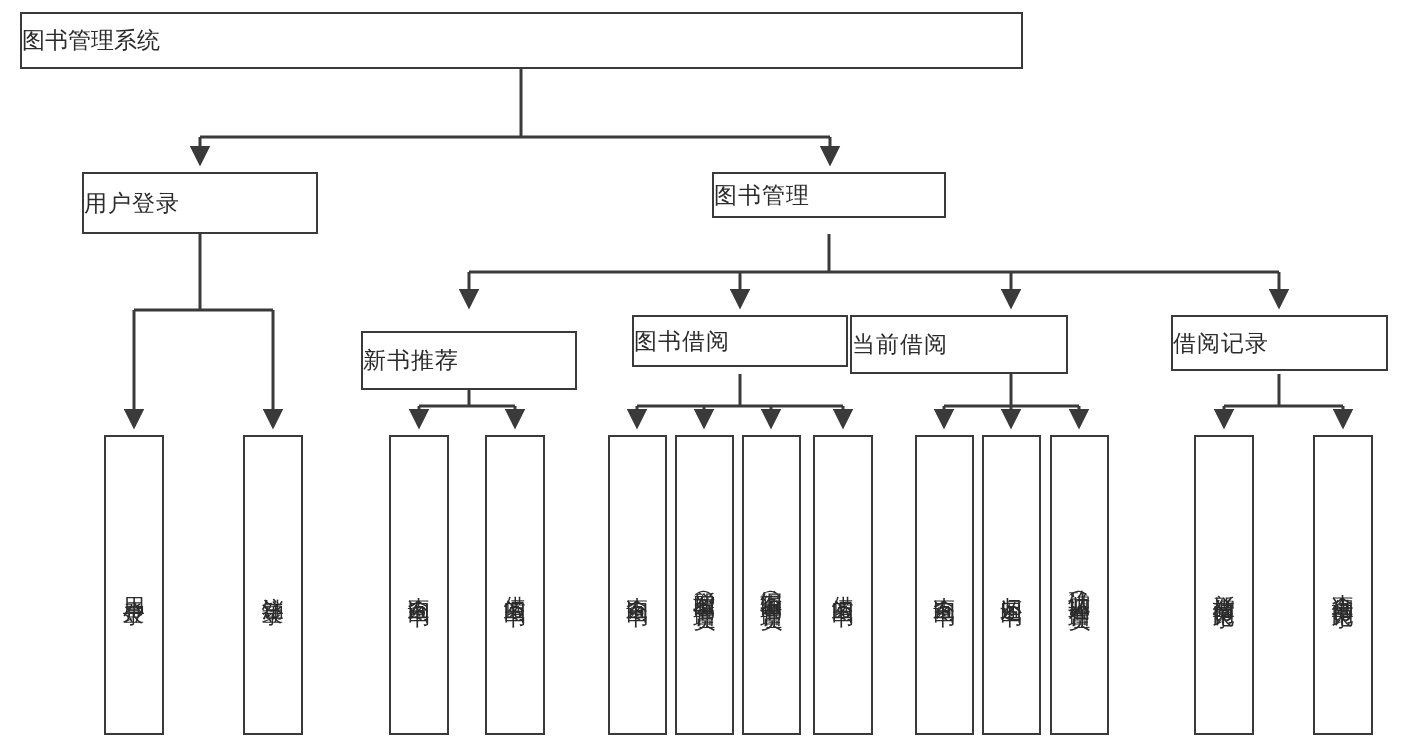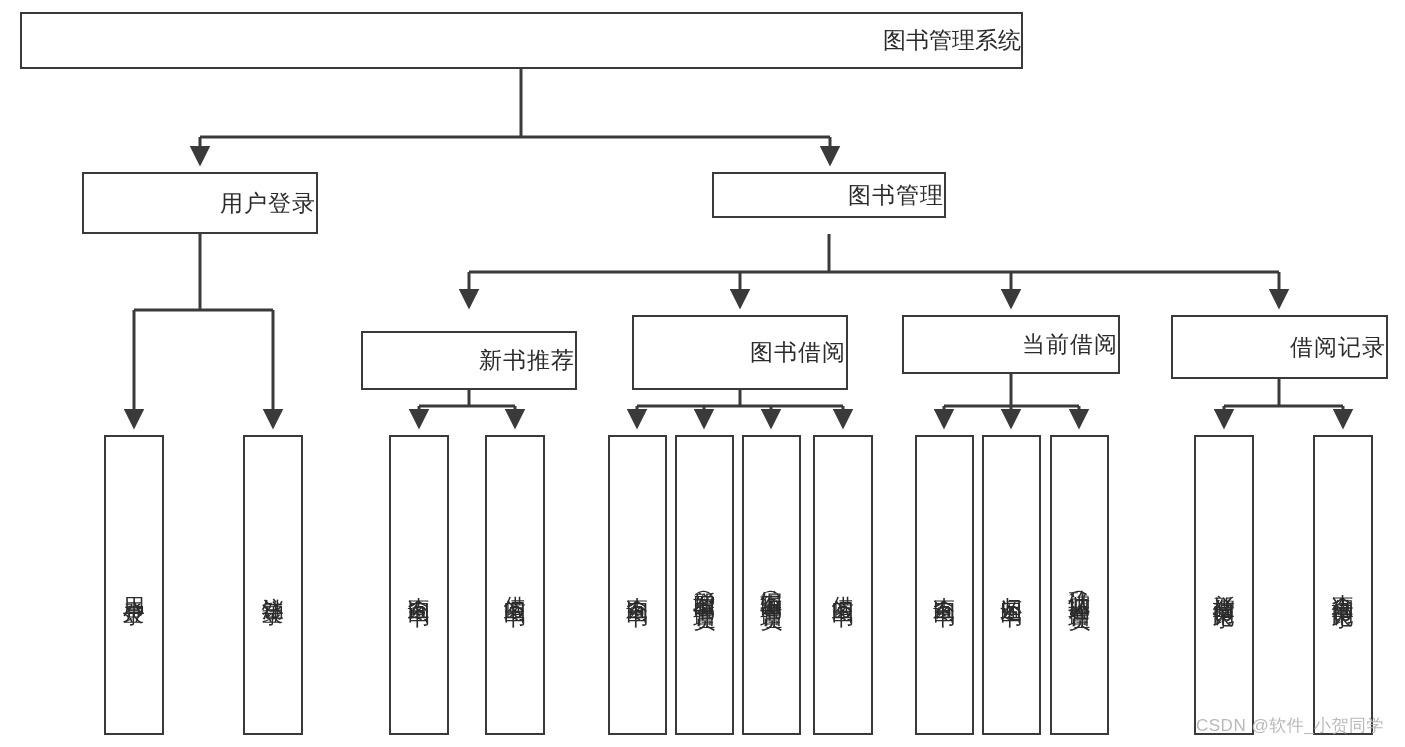--- a/index.html
+++ b/index.html
@@ -24,21 +24,21 @@
     width: 1405px;
     height: 747px;
   }
   .node {
     position: absolute;
     box-sizing: border-box;
     background: #ffffff;
     border: 2px solid #3a3a3a;
     display: flex;
     align-items: center;
-    justify-content: flex-end;
+    justify-content: flex-start;
     color: #2b2b2b;
   }
   .node.horiz {
     font-size: 23px;
     letter-spacing: 1px;
   }
   .node.root {
     font-size: 23px;
   }
   .node.leaf {
@@ -124,27 +124,27 @@
       </div>
       <div class="node horiz" style="left: 82px; top: 172px; width: 236px; height: 62px;">
         <span>用户登录</span>
       </div>
       <div class="node horiz" style="left: 712px; top: 172px; width: 234px; height: 46px;">
         <span>图书管理</span>
       </div>
       <div class="node horiz" style="left: 361px; top: 331px; width: 216px; height: 59px;">
         <span>新书推荐</span>
       </div>
-      <div class="node horiz" style="left: 632px; top: 315px; width: 216px; height: 75px;">
+      <div class="node horiz" style="left: 632px; top: 315px; width: 216px; height: 52px;">
         <span>图书借阅</span>
       </div>
-      <div class="node horiz" style="left: 902px; top: 315px; width: 218px; height: 59px;">
+      <div class="node horiz" style="left: 850px; top: 315px; width: 218px; height: 59px;">
         <span>当前借阅</span>
       </div>
-      <div class="node horiz" style="left: 1171px; top: 315px; width: 217px; height: 64px;">
+      <div class="node horiz" style="left: 1171px; top: 315px; width: 217px; height: 56px;">
         <span>借阅记录</span>
       </div>
       <div class="node leaf" style="left: 104px; top: 435px; width: 60px; height: 300px;">
         <span class="vtext">用户登录</span>
       </div>
       <div class="node leaf" style="left: 243px; top: 435px; width: 60px; height: 300px;">
         <span class="vtext">注销登录</span>
       </div>
       <div class="node leaf" style="left: 389px; top: 435px; width: 60px; height: 300px;">
         <span class="vtext">查询图书</span>
@@ -174,14 +174,13 @@
         <span class="vtext">确认归还（管理员）</span>
       </div>
       <div class="node leaf" style="left: 1194px; top: 435px; width: 60px; height: 300px;">
         <span class="vtext">新增借阅记录</span>
       </div>
       <div class="node leaf" style="left: 1313px; top: 435px; width: 60px; height: 300px;">
         <span class="vtext">查询借阅记录</span>
       </div>
     </div>
 
-  <div class="watermark" style="left:1196px; top:714px;">CSDN @软件_小贺同学</div>
 </div>
 
 </body></html>

